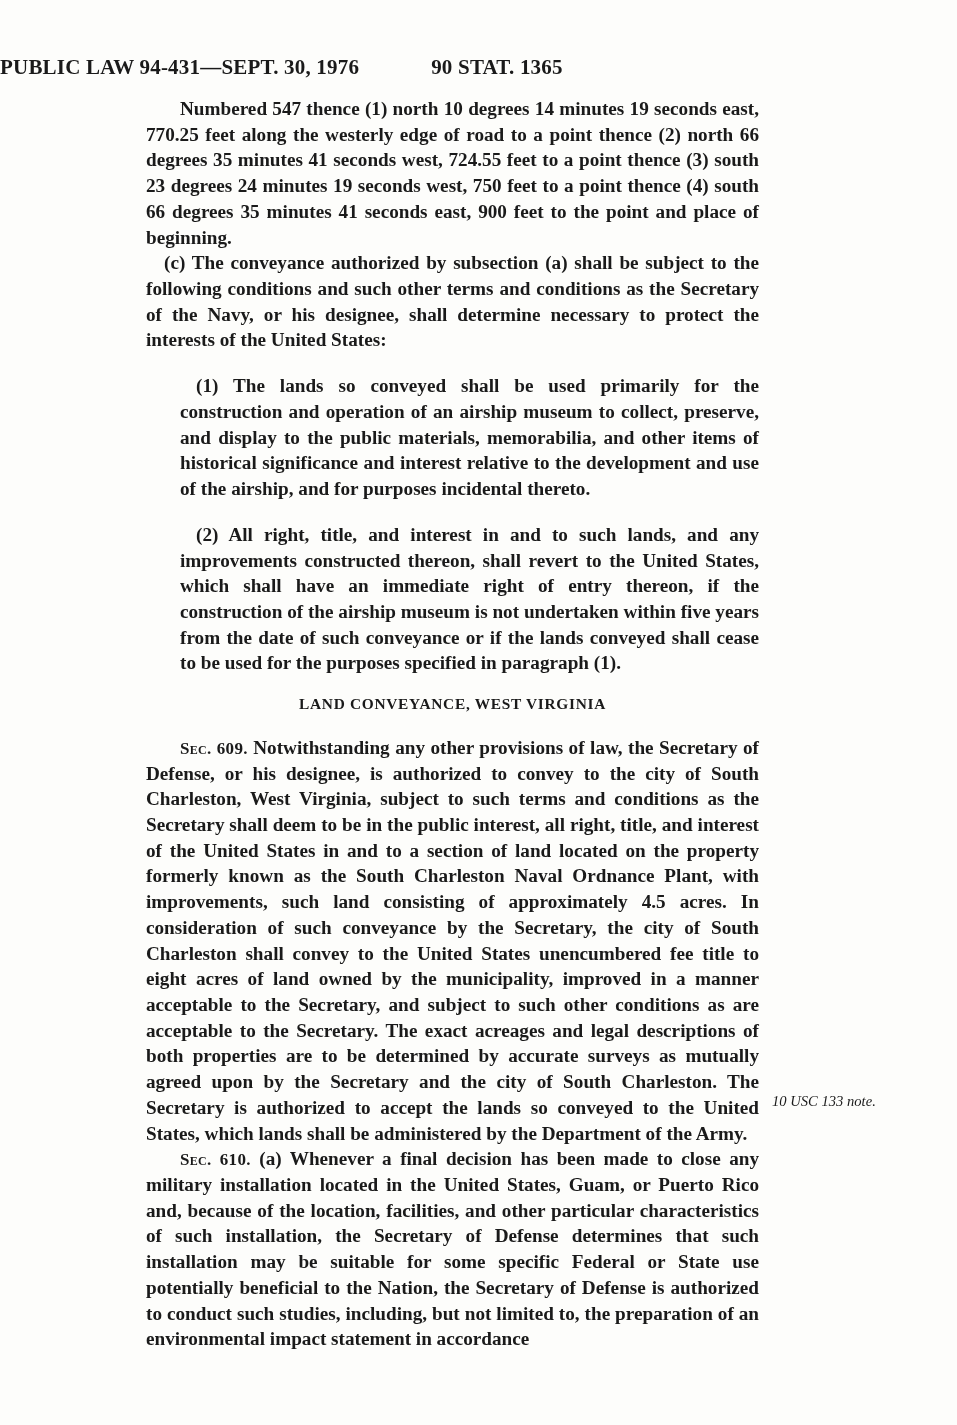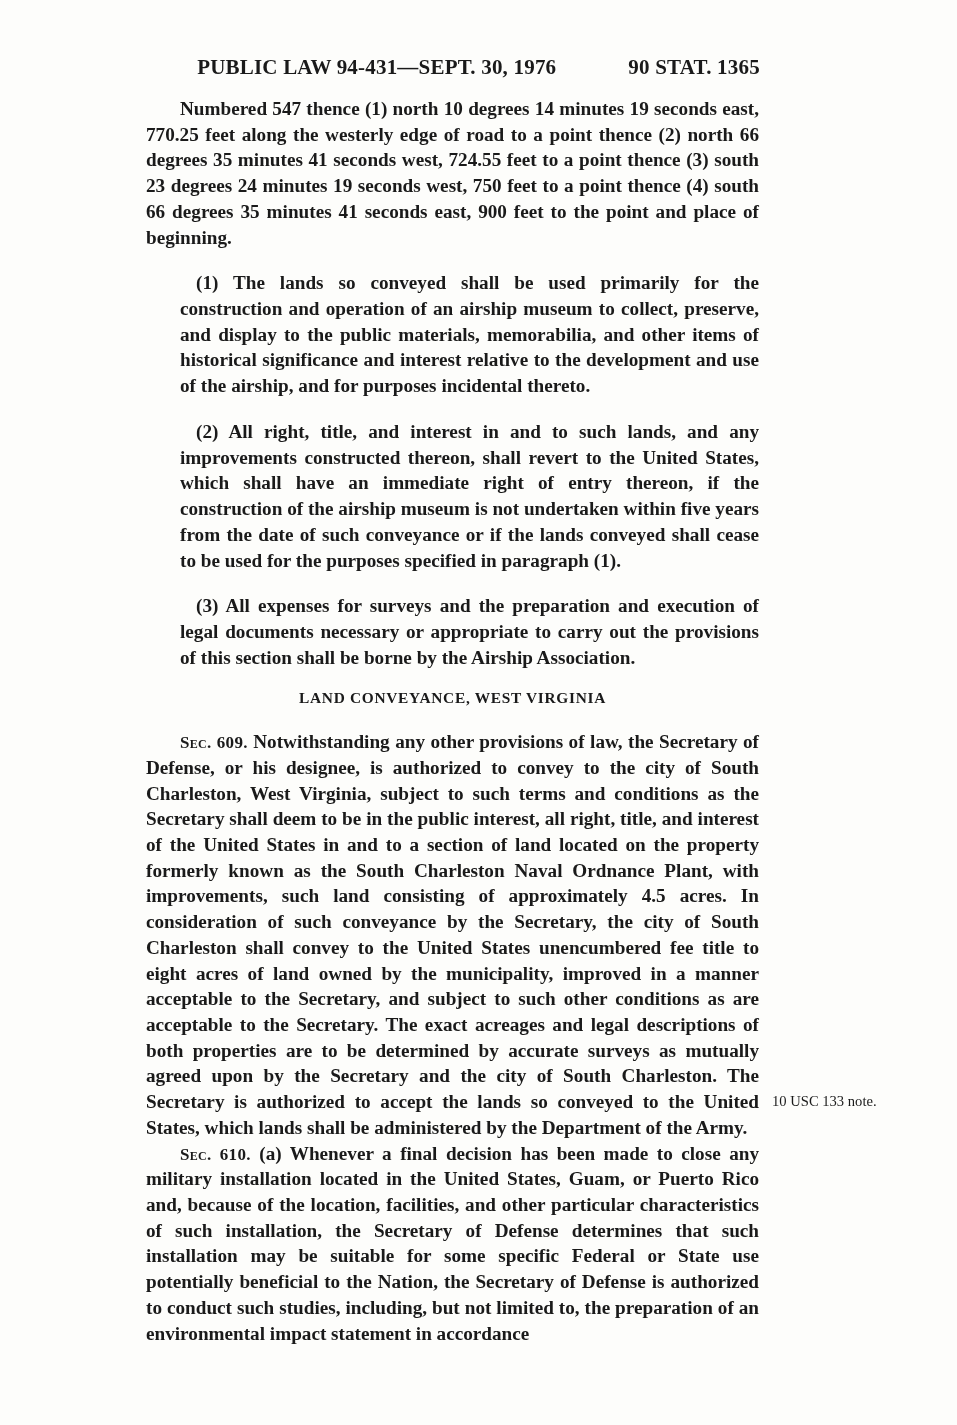--- a/index.html
+++ b/index.html
@@ -20,21 +20,21 @@
     width: 957px;
     height: 1425px;
     background: #fdfdfb;
   }
   .header {
     position: absolute;
     top: 55px;
     left: 0;
     width: 957px;
     display: flex;
-    justify-content: center;
+    justify-content: flex-start;
     align-items: baseline;
     font-size: 21px;
     letter-spacing: 0.2px;
   }
   .header .hdr-left {
     font-weight: bold;
     font-family: "Liberation Serif", serif;
   }
   .header .hdr-right {
     font-weight: bold;
@@ -81,42 +81,43 @@
   }
   .margin-note {
     position: absolute;
     left: 772px;
     top: 1092px;
     width: 170px;
     font-size: 14.6px;
     font-family: "Liberation Serif", serif;
     color: #1a1a1a;
     line-height: 1.25;
+    font-style: italic;
   }
 </style>
 </head>
 <body>
 
 <div class="page">
 
   <div class="header">
     <span class="hdr-left">PUBLIC LAW 94-431—SEPT. 30, 1976</span>
     <span class="hdr-right">90 STAT. 1365</span>
   </div>
 
   <div class="content">
 
     <p class="indent-deep">Numbered 547 thence (1) north 10 degrees 14 minutes 19 seconds east, 770.25 feet along the westerly edge of road to a point thence (2) north 66 degrees 35 minutes 41 seconds west, 724.55 feet to a point thence (3) south 23 degrees 24 minutes 19 seconds west, 750 feet to a point thence (4) south 66 degrees 35 minutes 41 seconds east, 900 feet to the point and place of beginning.</p>
 
+    <p class="indent-small">(c) The conveyance authorized by subsection (a) shall be subject to the following conditions and such other terms and conditions as the Secretary of the Navy, or his designee, shall determine necessary to protect the interests of the United States:</p>
 
     <p class="hang-block">(1) The lands so conveyed shall be used primarily for the construction and operation of an airship museum to collect, preserve, and display to the public materials, memorabilia, and other items of historical significance and interest relative to the development and use of the airship, and for purposes incidental thereto.</p>
 
     <p class="hang-block">(2) All right, title, and interest in and to such lands, and any improvements constructed thereon, shall revert to the United States, which shall have an immediate right of entry thereon, if the construction of the airship museum is not undertaken within five years from the date of such conveyance or if the lands conveyed shall cease to be used for the purposes specified in paragraph (1).</p>
 
-    <p class="hang-block">(3) All expenses for surveys and the preparation and execution of legal documents necessary or appropriate to carry out the provisions of this section shall be borne by the Airship Association.</p>
 
     <div class="section-head">LAND CONVEYANCE, WEST VIRGINIA</div>
 
     <p class="indent-deep"><span class="smallcaps">Sec. 609.</span><span> Notwithstanding any other provisions of law, the Secretary of Defense, or his designee, is authorized to convey to the city of South Charleston, West Virginia, subject to such terms and conditions as the Secretary shall deem to be in the public interest, all right, title, and interest of the United States in and to a section of land located on the property formerly known as the South Charleston Naval Ordnance Plant, with improvements, such land consisting of approximately 4.5 acres. In consideration of such conveyance by the Secretary, the city of South Charleston shall convey to the United States unencumbered fee title to eight acres of land owned by the municipality, improved in a manner acceptable to the Secretary, and subject to such other conditions as are acceptable to the Secretary. The exact acreages and legal descriptions of both properties are to be determined by accurate surveys as mutually agreed upon by the Secretary and the city of South Charleston. The Secretary is authorized to accept the lands so conveyed to the United States, which lands shall be administered by the Department of the Army.</span></p>
 
 
     <p class="indent-deep"><span class="smallcaps">Sec. 610.</span><span> (a) Whenever a final decision has been made to close any military installation located in the United States, Guam, or Puerto Rico and, because of the location, facilities, and other particular characteristics of such installation, the Secretary of Defense determines that such installation may be suitable for some specific Federal or State use potentially beneficial to the Nation, the Secretary of Defense is authorized to conduct such studies, including, but not limited to, the preparation of an environmental impact statement in accordance</span></p>
 
   </div>
 

